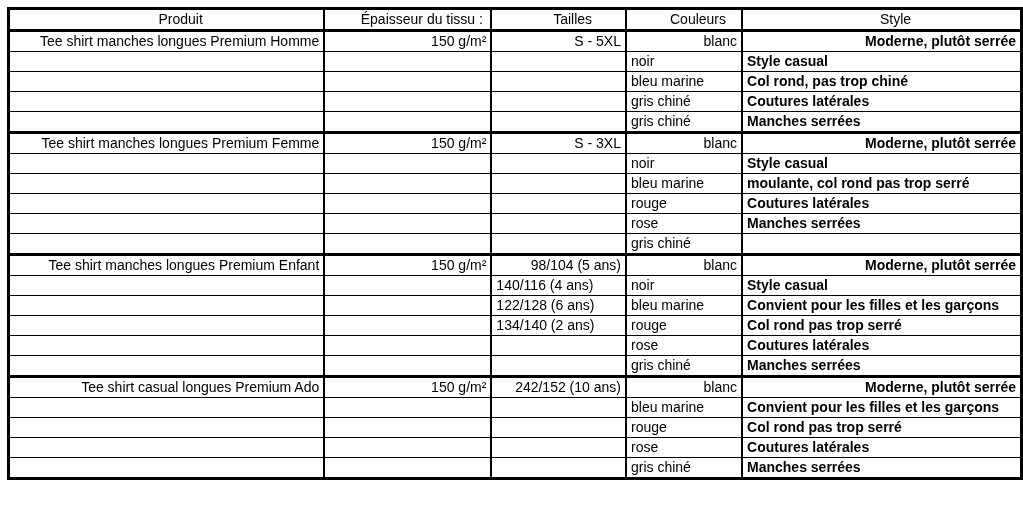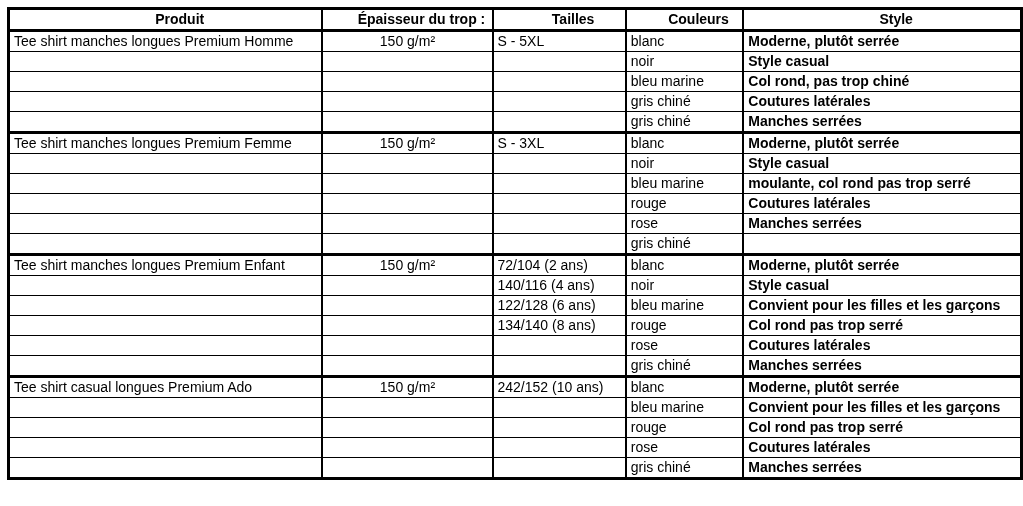--- a/index.html
+++ b/index.html
@@ -28,27 +28,27 @@
     padding: 0 4px;
     height: 19px;
     font-size: 14px;
     line-height: 19px;
     white-space: nowrap;
     overflow: hidden;
     color: #000000;
     background: #ffffff;
   }
   .product-table th {
-    font-weight: bold;
+    font-weight: normal;
     text-align: center;
     border-top: 3px solid #000000;
     border-bottom: 3px solid #000000;
     padding-left: 32px;
   }
-  .product-table tr.block-start td { border-top: 3px solid #000000; }
+  .product-table tr.block-start td { border-top: 3px solid #000000; text-align: right; }
   .col-product  { width: 322px; text-align: left; }
   .col-weight   { width: 141px; text-align: center; }
   .col-size     { width: 129px; text-align: left; }
   .col-color    { width: 116px; text-align: left; }
   .col-cut      { width: 270px; text-align: left; font-weight: bold; }
 </style>
 </head>
 <body>
 
 <div class="page">
@@ -56,21 +56,21 @@
     <colgroup>
       <col class="col-product">
       <col class="col-weight">
       <col class="col-size">
       <col class="col-color">
       <col class="col-cut">
     </colgroup>
     <thead>
       <tr>
         <th class="col-product">Produit</th>
-        <th class="col-weight">Épaisseur du trop :</th>
+        <th class="col-weight">Épaisseur du tissu :</th>
         <th class="col-size">Tailles</th>
         <th class="col-color">Couleurs</th>
         <th class="col-cut">Style</th>
       </tr>
     </thead>
     <tbody>
         <tr class="block-start">
           <td class="col-product">Tee shirt manches longues Premium Homme</td>
           <td class="col-weight">150 g/m²</td>
           <td class="col-size">S - 5XL</td>
@@ -143,42 +143,42 @@
         <tr>
           <td class="col-product"></td>
           <td class="col-weight"></td>
           <td class="col-size"></td>
           <td class="col-color">gris chiné</td>
           <td class="col-cut"></td>
         </tr>
         <tr class="block-start">
           <td class="col-product">Tee shirt manches longues Premium Enfant</td>
           <td class="col-weight">150 g/m²</td>
-          <td class="col-size">72/104 (2 ans)</td>
+          <td class="col-size">98/104 (5 ans)</td>
           <td class="col-color">blanc</td>
           <td class="col-cut">Moderne, plutôt serrée</td>
         </tr>
         <tr>
           <td class="col-product"></td>
           <td class="col-weight"></td>
           <td class="col-size">140/116 (4 ans)</td>
           <td class="col-color">noir</td>
           <td class="col-cut">Style casual</td>
         </tr>
         <tr>
           <td class="col-product"></td>
           <td class="col-weight"></td>
           <td class="col-size">122/128 (6 ans)</td>
           <td class="col-color">bleu marine</td>
           <td class="col-cut">Convient pour les filles et les garçons</td>
         </tr>
         <tr>
           <td class="col-product"></td>
           <td class="col-weight"></td>
-          <td class="col-size">134/140 (8 ans)</td>
+          <td class="col-size">134/140 (2 ans)</td>
           <td class="col-color">rouge</td>
           <td class="col-cut">Col rond pas trop serré</td>
         </tr>
         <tr>
           <td class="col-product"></td>
           <td class="col-weight"></td>
           <td class="col-size"></td>
           <td class="col-color">rose</td>
           <td class="col-cut">Coutures latérales</td>
         </tr>

